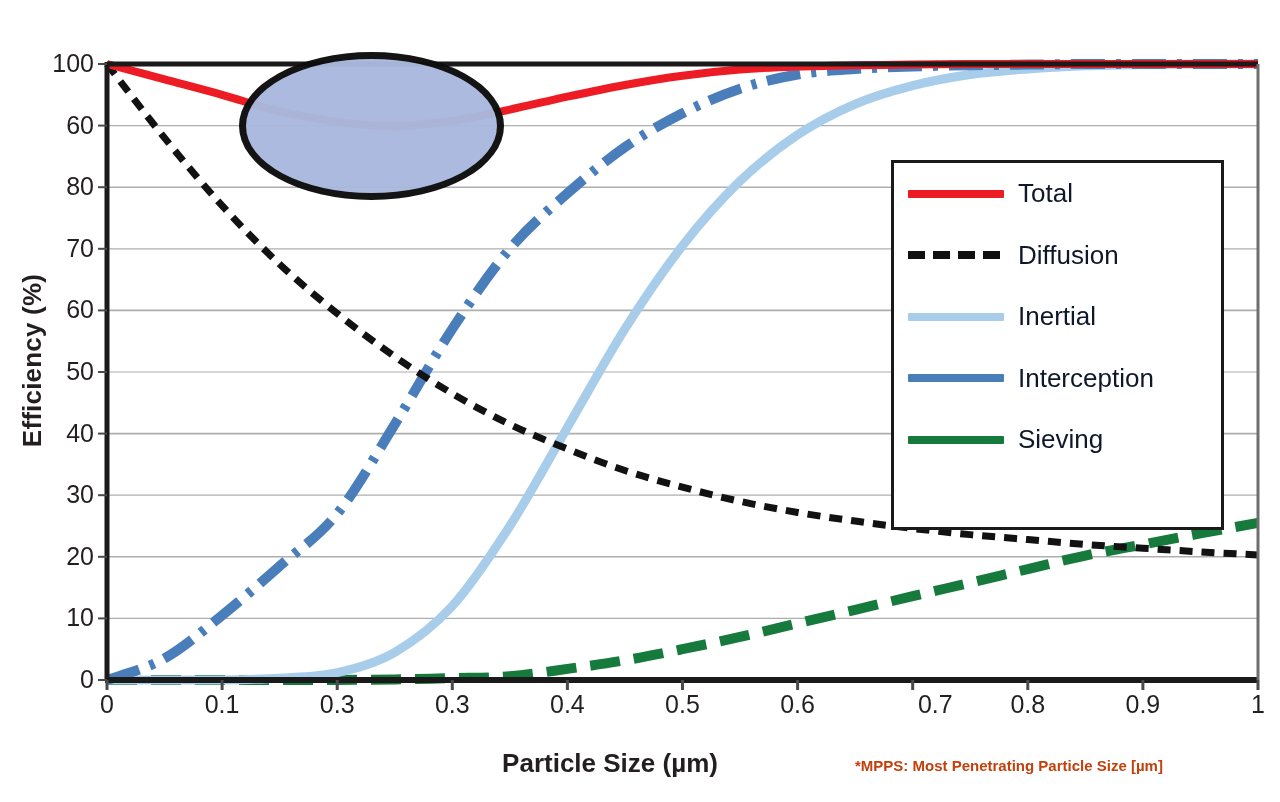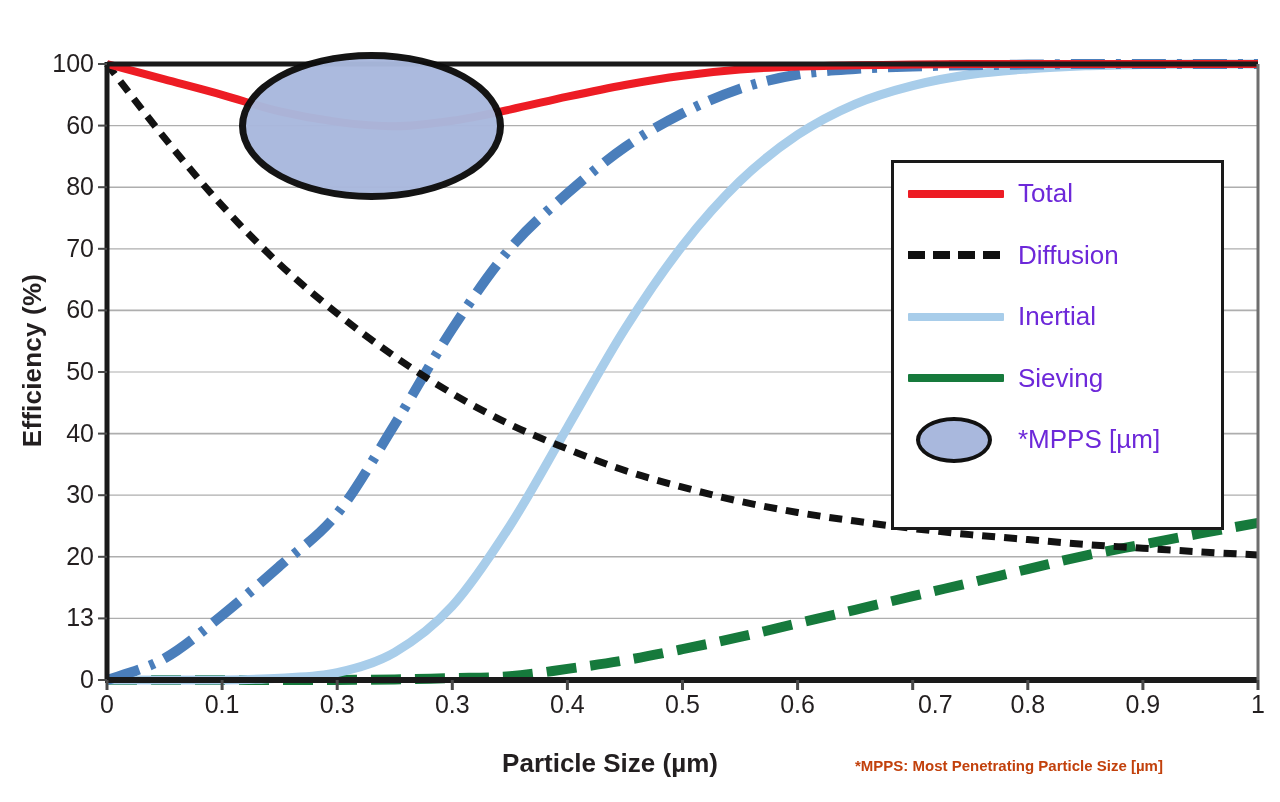--- a/index.html
+++ b/index.html
@@ -116,21 +116,21 @@
   .legend-swatch {
     width: 96px;
     height: 30px;
     flex: 0 0 96px;
     position: relative;
     margin-right: 14px;
   }
   .legend-label {
     font-size: 26px;
     font-weight: 400;
-    color: #6d28d9;
+    color: #0f172a;
     white-space: nowrap;
   }
 
   .sw-line {
     position: absolute;
     left: 0;
     top: 50%;
     width: 100%;
     height: 8px;
     margin-top: -4px;
@@ -183,21 +183,21 @@
   <div class="ytick-wrap" id="yticks">
       <div class="ytick" style="top: 51px;">100</div>
       <div class="ytick" style="top: 112.6px;">60</div>
       <div class="ytick" style="top: 174.2px;">80</div>
       <div class="ytick" style="top: 235.8px;">70</div>
       <div class="ytick" style="top: 297.4px;">60</div>
       <div class="ytick" style="top: 359px;">50</div>
       <div class="ytick" style="top: 420.6px;">40</div>
       <div class="ytick" style="top: 482.2px;">30</div>
       <div class="ytick" style="top: 543.8px;">20</div>
-      <div class="ytick" style="top: 605.4px;">13</div>
+      <div class="ytick" style="top: 605.4px;">10</div>
       <div class="ytick" style="top: 667px;">0</div>
     </div>
 
   <div id="xticks">
       <div class="xtick" style="left: 107px;">0</div>
       <div class="xtick" style="left: 222.1px;">0.1</div>
       <div class="xtick" style="left: 337.2px;">0.3</div>
       <div class="xtick" style="left: 452.3px;">0.3</div>
       <div class="xtick" style="left: 567.4px;">0.4</div>
       <div class="xtick" style="left: 682.5px;">0.5</div>
@@ -274,25 +274,25 @@
         <span class="legend-label">Diffusion</span>
       </div>
       <div class="legend-row">
         <span class="legend-swatch">
           <span class="sw-line" style="background: rgb(168, 205, 234);"></span>
         </span>
         <span class="legend-label">Inertial</span>
       </div>
       <div class="legend-row">
         <span class="legend-swatch">
+          <span class="sw-line" style="background: rgb(74, 126, 187);"></span>
+        </span>
+        <span class="legend-label">Interception</span>
+      </div>
+      <div class="legend-row">
+        <span class="legend-swatch">
           <span class="sw-line" style="background: rgb(22, 122, 60);"></span>
         </span>
         <span class="legend-label">Sieving</span>
       </div>
-      <div class="legend-row">
-        <span class="legend-swatch">
-          <span class="sw-ellipse" style="background: rgb(169, 184, 221);"></span>
-        </span>
-        <span class="legend-label">*MPPS [µm]</span>
-      </div>
     </div>
 
 </div>
 
 </body></html>

